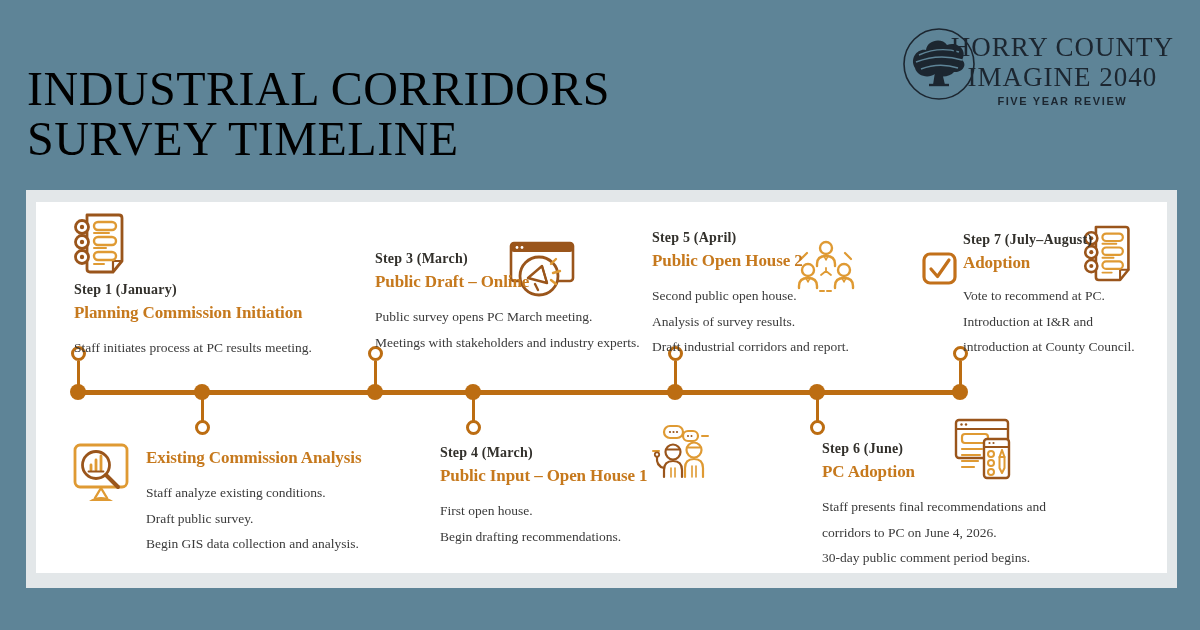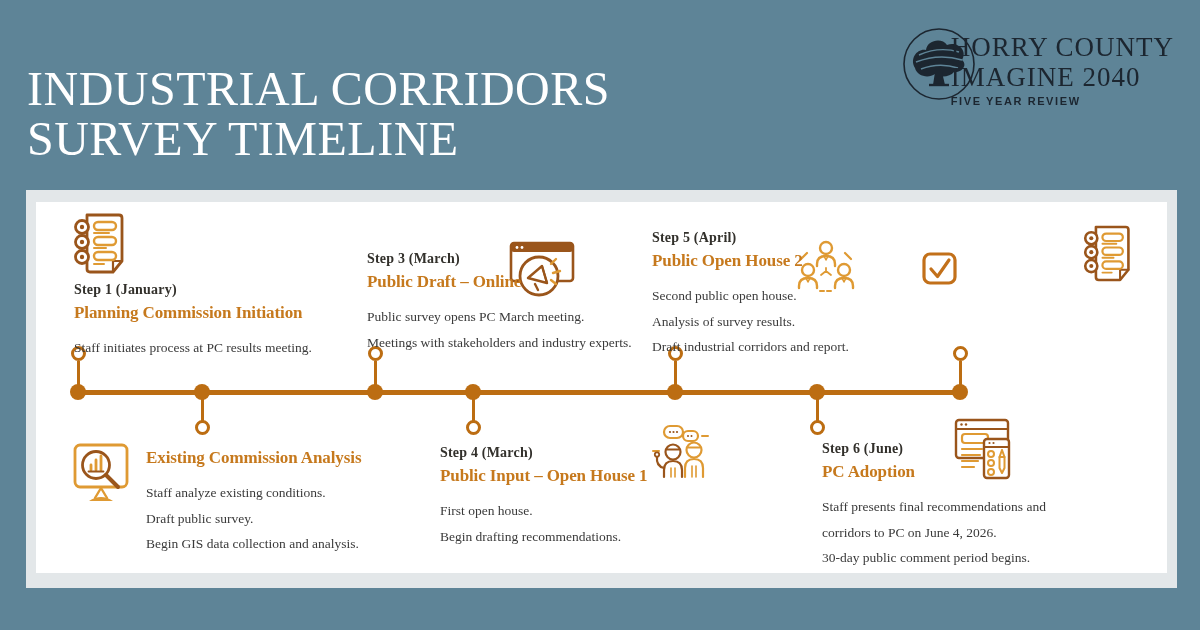--- a/index.html
+++ b/index.html
@@ -1,22 +1,22 @@
 <!DOCTYPE html>
 <html><head>
 <meta charset="utf-8">
 <style>
   html,body{margin:0;padding:0;}
   .page{position:relative;width:1200px;height:630px;background:#5E8497;overflow:hidden;
         font-family:"Liberation Serif",serif;}
   
-  .main-title{position:absolute;left:27px;top:64px;color:#ffffff;font-size:48px;line-height:50px;
+  .main-title{position:absolute;left:27px;top:64px;color:#000000;font-size:48px;line-height:50px;
               font-weight:normal;letter-spacing:.5px;margin:0;}
   .logo-mark{position:absolute;left:901px;top:26px;}
-  .logo-text{position:absolute;right:26px;top:32px;text-align:left;color:#1C2630;}
+  .logo-text{position:absolute;right:26px;top:32px;text-align:center;color:#1C2630;}
   .logo-org{font-size:27px;line-height:30px;letter-spacing:1px;}
   .logo-tagline{font-family:"Liberation Sans",sans-serif;font-size:11px;font-weight:bold;
                 letter-spacing:1.6px;margin-top:3px;}
   
   .card-frame{position:absolute;left:26px;top:190px;width:1151px;height:398px;background:#E3E7E9;}
   .card-inner{position:absolute;left:10px;top:12px;right:10px;bottom:15px;background:#FFFFFF;}
   
   .tl-line{position:absolute;left:78px;top:390px;width:883px;height:5px;background:#BC6D12;border-radius:3px;}
   .tl-dot{position:absolute;width:16px;height:16px;border-radius:50%;background:#BC6D12;top:384px;}
   .tl-stem{position:absolute;width:3px;background:#BC6D12;}
@@ -139,21 +139,21 @@
       <rect x="3" y="3" width="62" height="9" rx="3" fill="#9A551B"></rect>
       <circle cx="9" cy="7.5" r="1.4" fill="#fff"></circle>
         <circle cx="14" cy="7.5" r="1.4" fill="#fff"></circle>
       <circle cx="31" cy="36" r="19" fill="#fff" stroke="#9A551B" stroke-width="2.8"></circle>
       <path d="M20 38 L34 26 L39 43 Z" stroke="#9A551B" stroke-width="2.4"></path>
       <path d="M34 26 L39 43" stroke="#9A551B" stroke-width="2"></path>
       <path d="M27 44 L30 50" stroke="#9A551B" stroke-width="2.4"></path>
       <path d="M43 24 L48 19 M45 33 L52 31 M43 40 L48 44" stroke="#DF9A33" stroke-width="2.4"></path>
     </svg>
   </div>
-  <div class="step-text" style="left:367px;top:250px;width:320px">
+  <div class="step-text" style="left:375px;top:250px;width:320px">
     <div class="step-label">Step 3 (March)</div>
     <div class="step-title">Public Draft – Online</div>
     <div class="step-body">
       <div class="bl">Public survey opens PC March meeting.</div>
       <div class="bl">Meetings with stakeholders and industry experts.</div>
     </div>
   </div>
 
   <div class="step-icon" style="left:649px;top:424px">
     <svg width="64" height="56" viewBox="0 0 64 56" fill="none" stroke-linecap="round" stroke-linejoin="round">
@@ -255,14 +255,23 @@
       <circle cx="10" cy="30" r="6.5" fill="#fff" stroke="#9A551B" stroke-width="2.8"></circle>
         <circle cx="10" cy="30" r="2.2" fill="#9A551B"></circle>
       <circle cx="10" cy="45" r="6.5" fill="#fff" stroke="#9A551B" stroke-width="2.8"></circle>
         <circle cx="10" cy="45" r="2.2" fill="#9A551B"></circle>
       <rect x="22" y="10" width="22" height="8" rx="4" stroke="#DF9A33" stroke-width="2.4"></rect>
       <rect x="22" y="25" width="22" height="8" rx="4" stroke="#DF9A33" stroke-width="2.4"></rect>
       <rect x="22" y="40" width="22" height="8" rx="4" stroke="#DF9A33" stroke-width="2.4"></rect>
       <path d="M22 21 H37 M22 36 H34 M22 52 H32" stroke="#DF9A33" stroke-width="2"></path>
     </svg>
   </div>
+  <div class="step-text" style="left:963px;top:231px;width:235px">
+    <div class="step-label">Step 7 (July–August)</div>
+    <div class="step-title">Adoption</div>
+    <div class="step-body" style="margin-top:8px">
+      <div class="bl">Vote to recommend at PC.</div>
+      <div class="bl">Introduction at I&amp;R and</div>
+      <div class="bl">introduction at County Council.</div>
+    </div>
+  </div>
 
 </div>
 
 </body></html>

